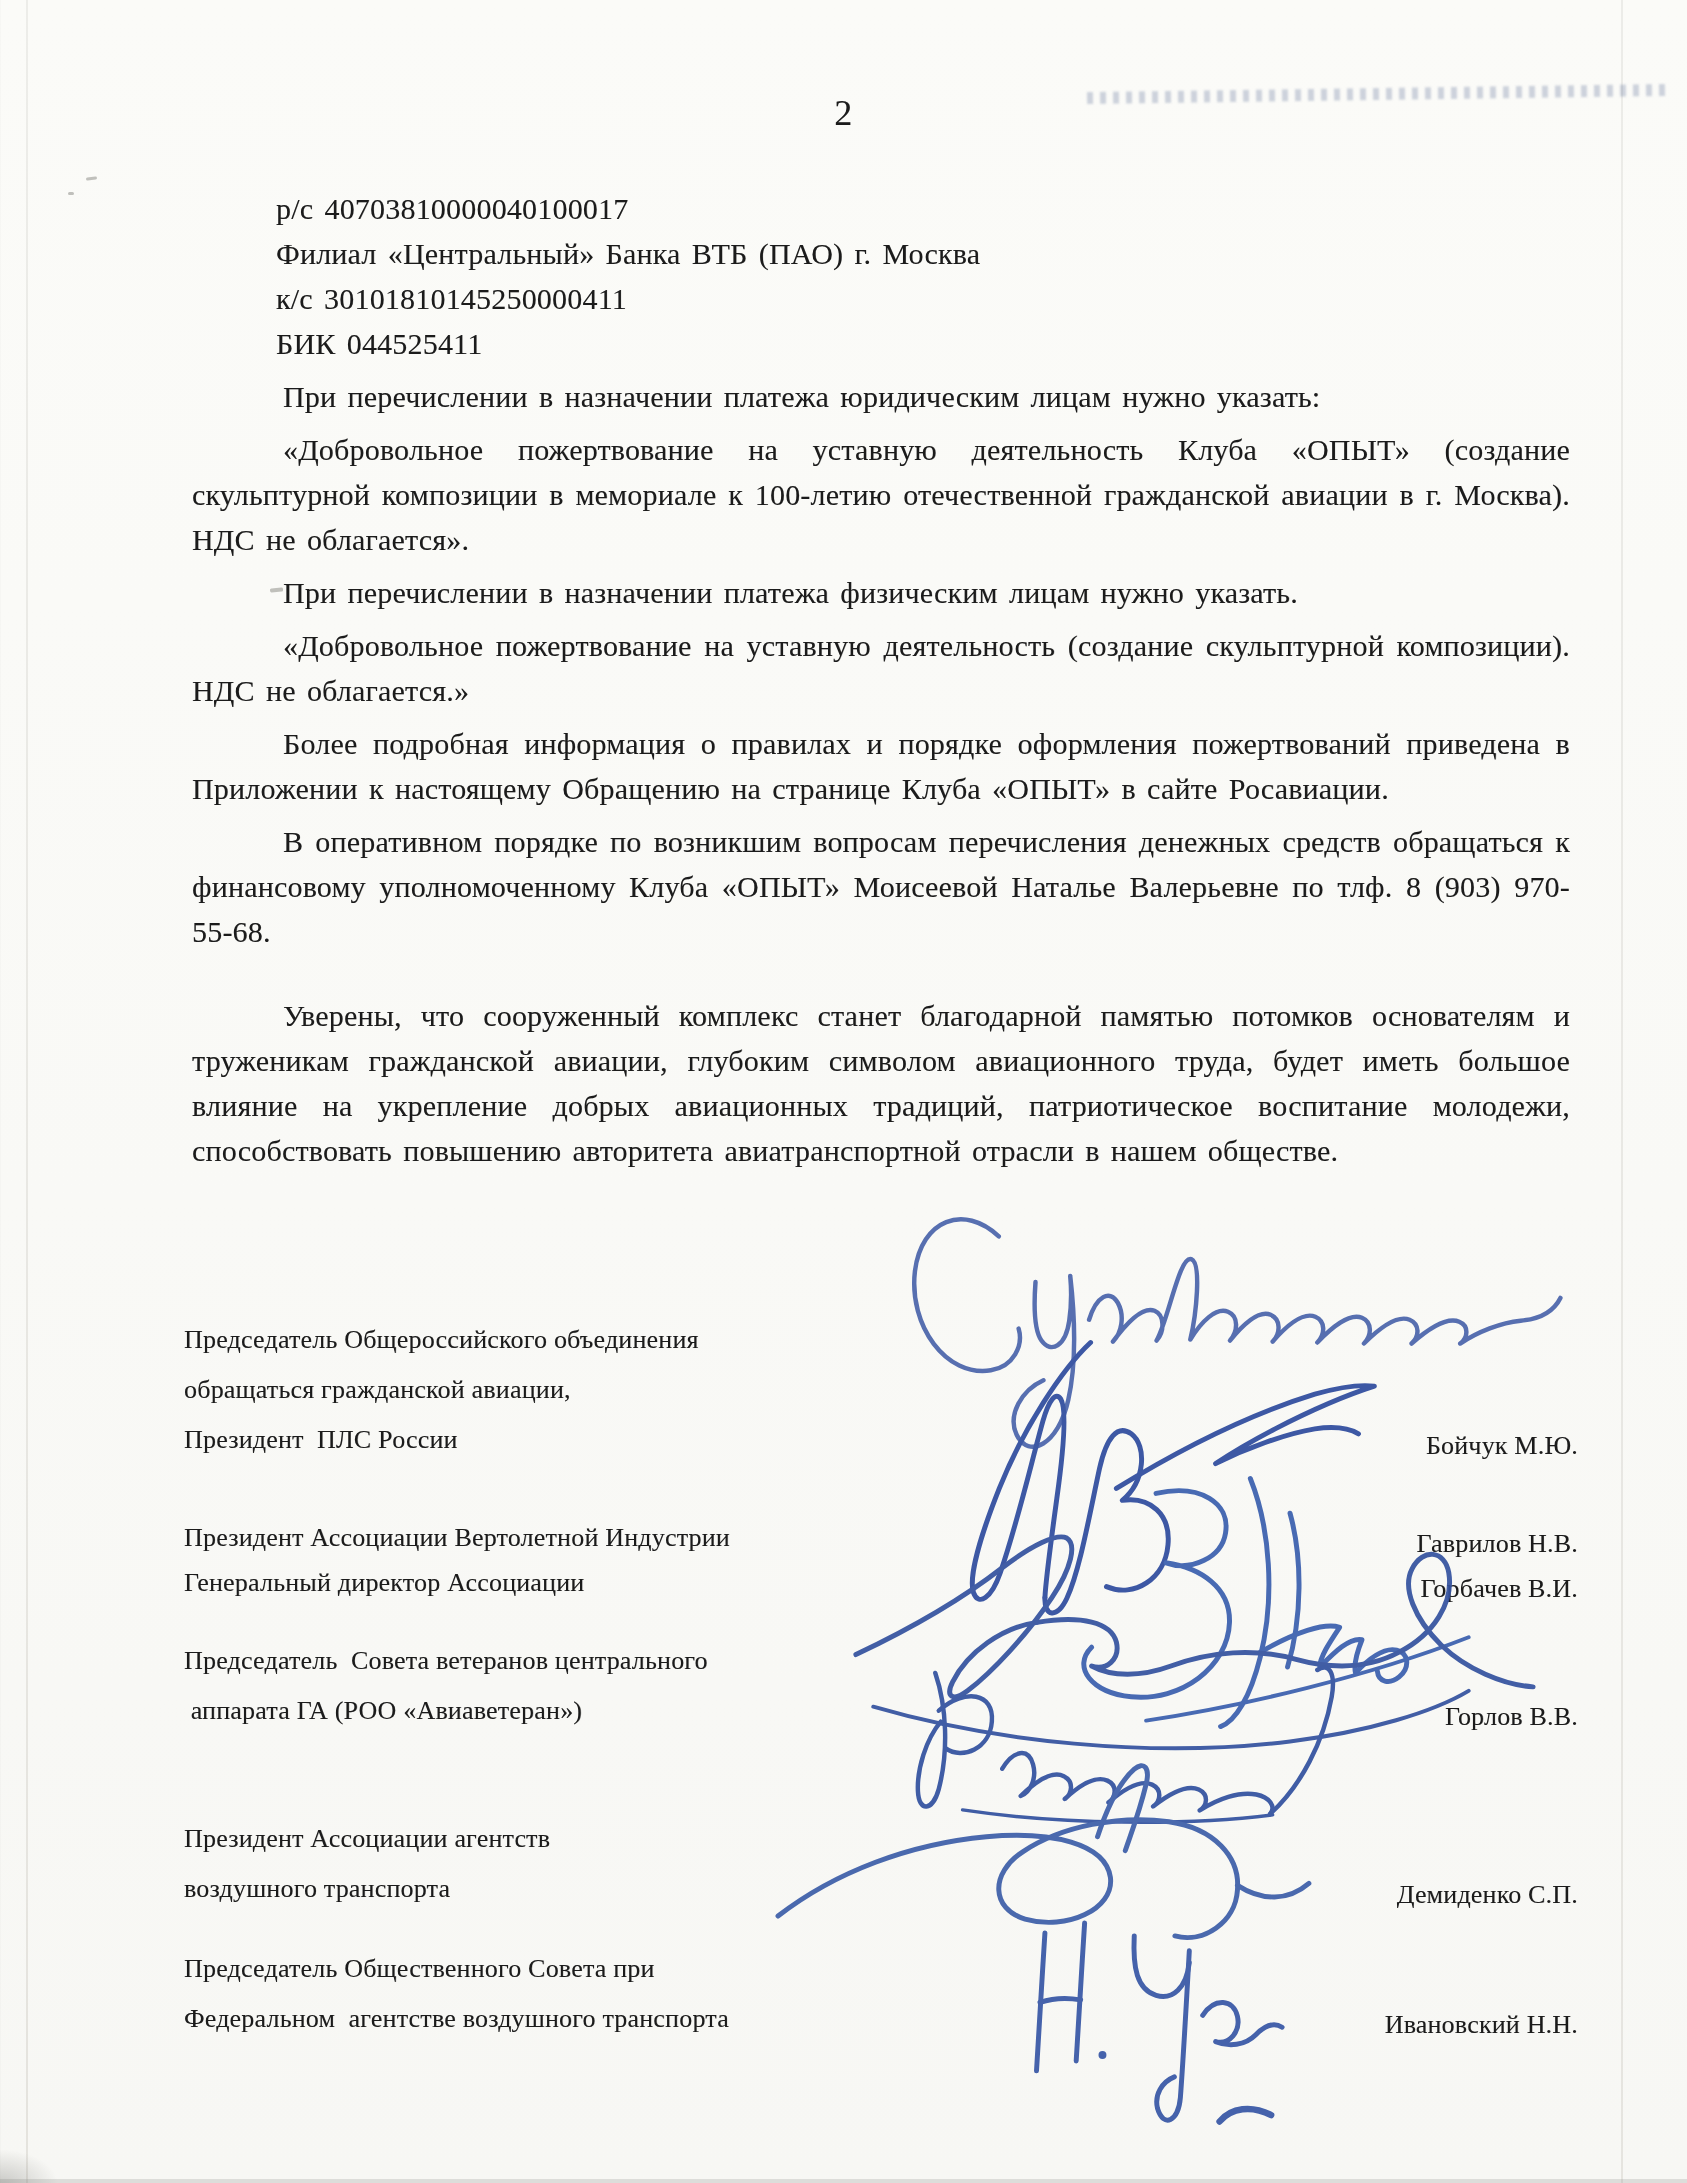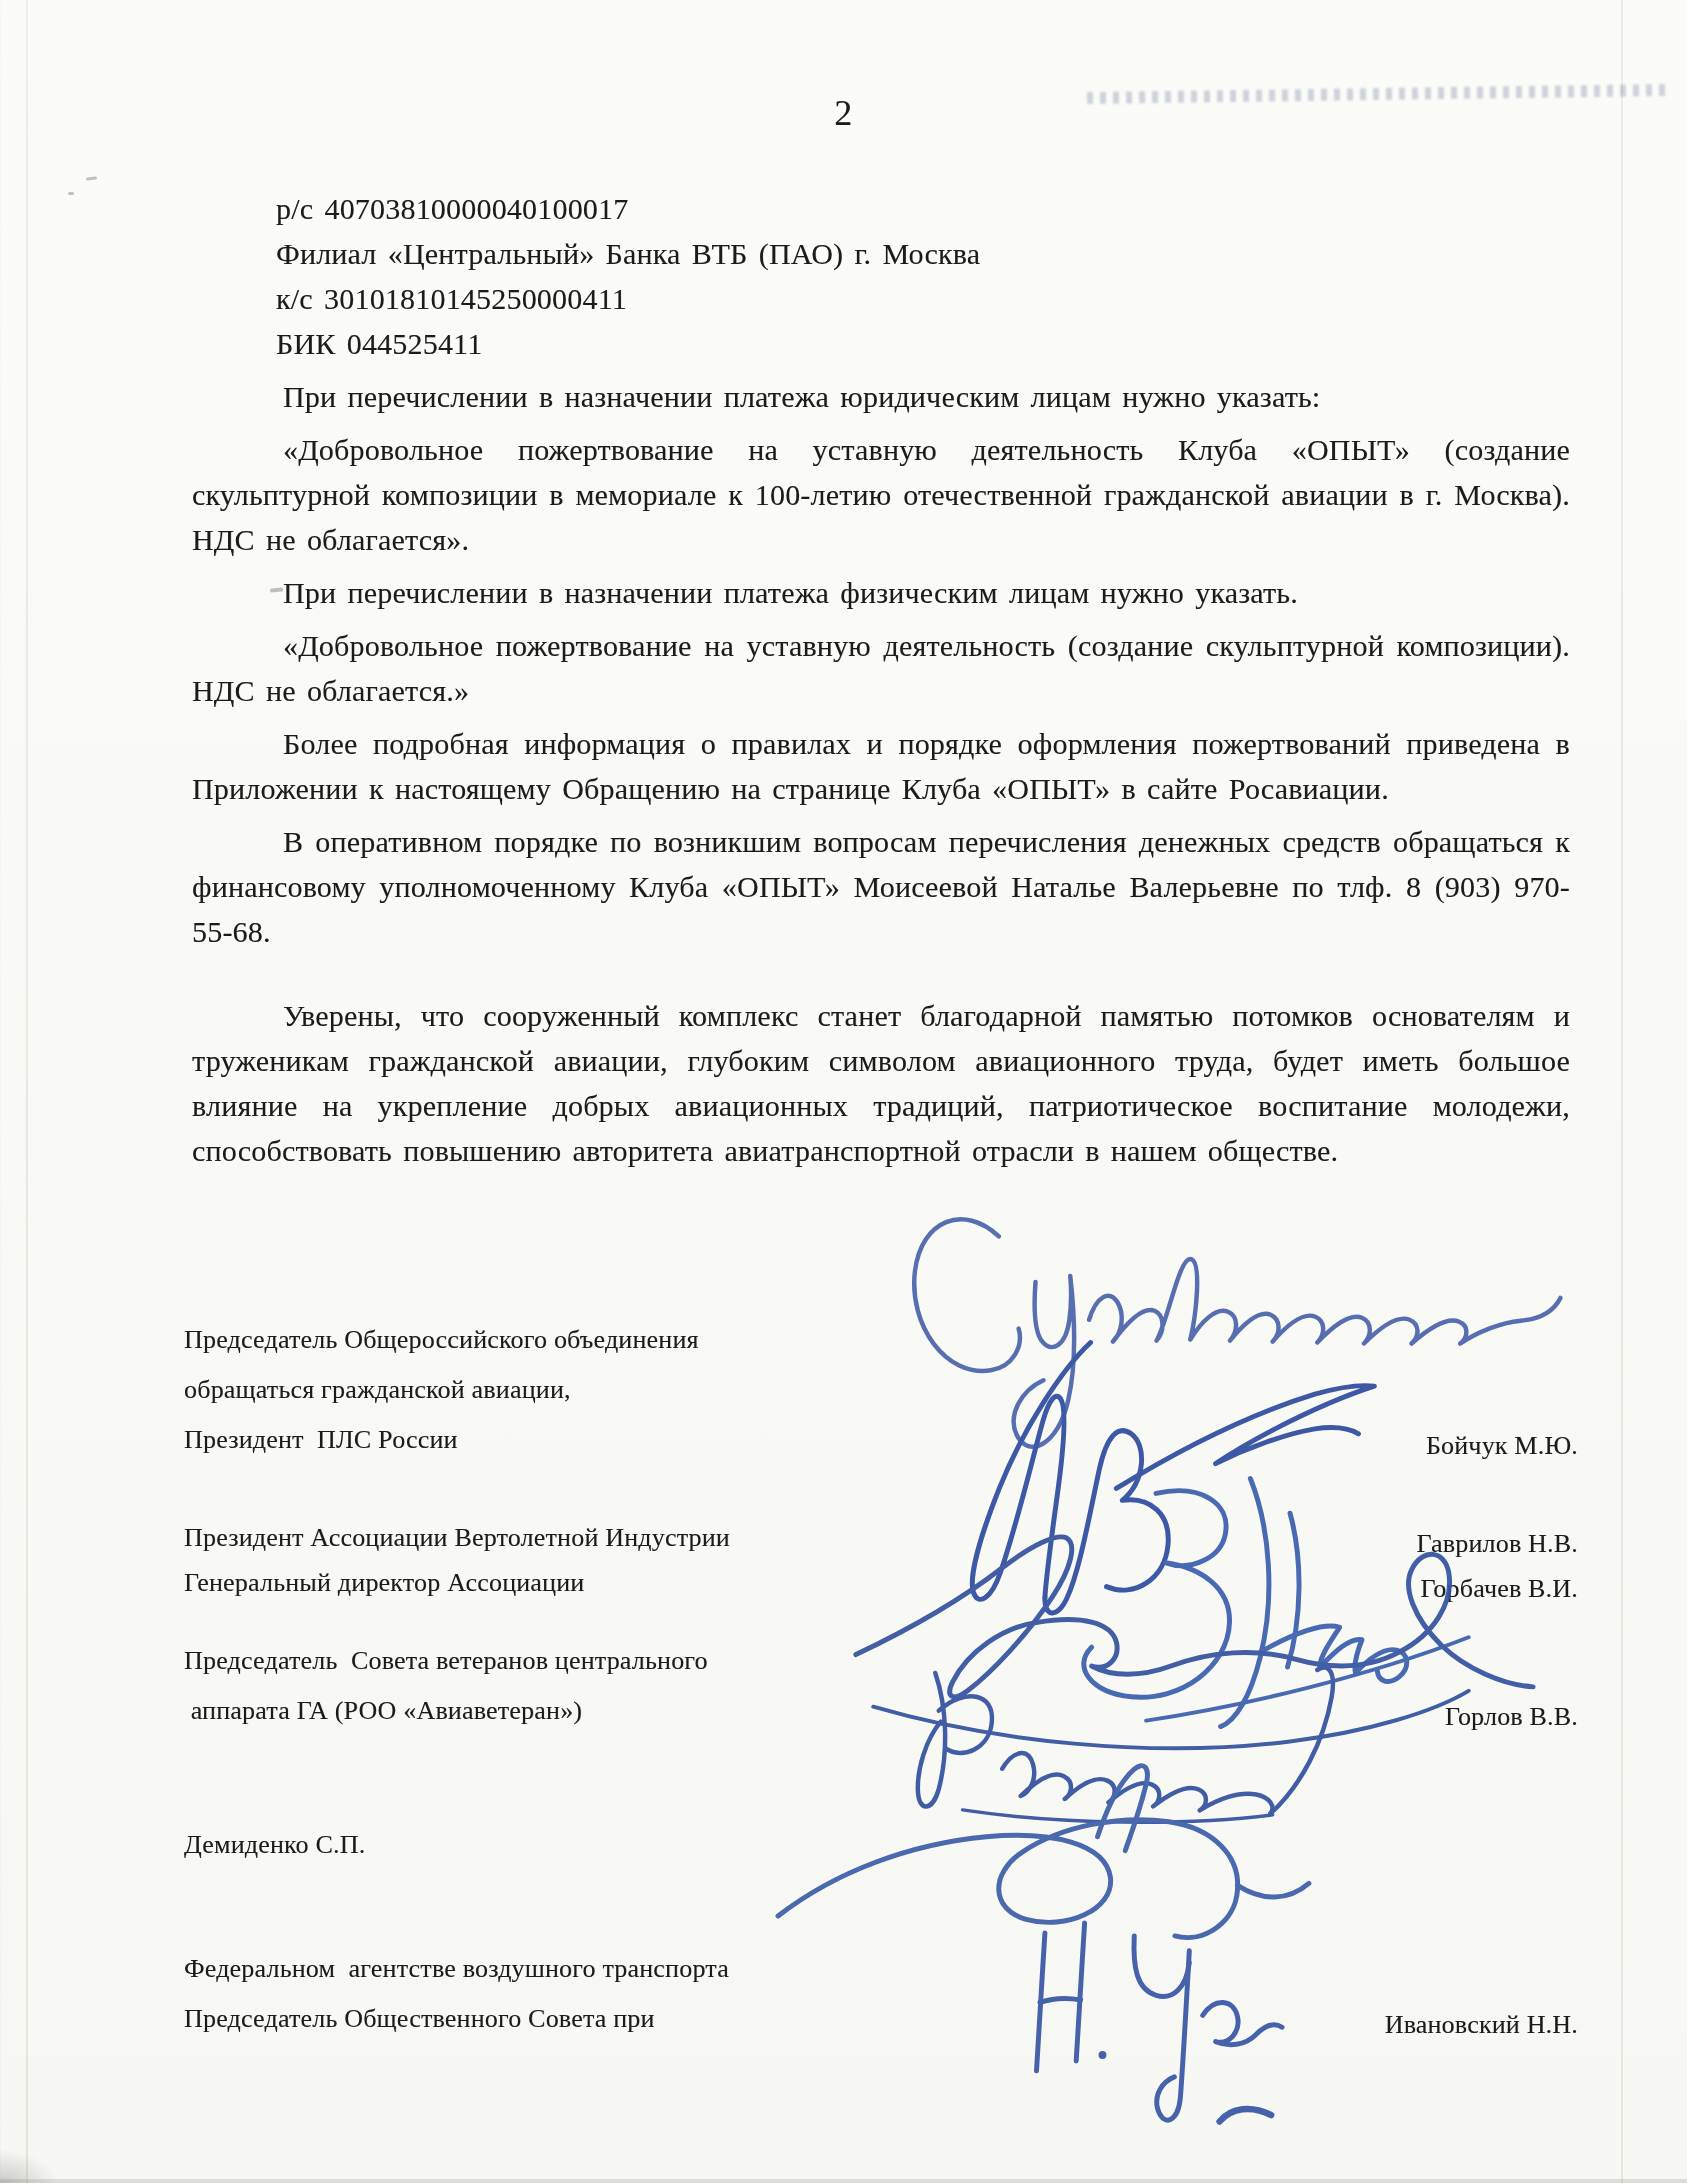--- a/index.html
+++ b/index.html
@@ -106,27 +106,31 @@
 
   <div class="sig-row doc-text" style="top:1636px;gap:12px;">
     <div class="sig-title">
       <div class="t-line">Председатель  Совета ветеранов центрального</div>
       <div class="t-line"> аппарата ГА (РОО «Авиаветеран»)</div>
     </div>
     <div class="sig-name">Горлов В.В.</div>
   </div>
 
   <div class="sig-row doc-text" style="top:1814px;">
+    <div class="sig-title">
+      <div class="t-line">Президент Ассоциации агентств</div>
+      <div class="t-line">воздушного транспорта</div>
+    </div>
     <div class="sig-name">Демиденко С.П.</div>
   </div>
 
   <div class="sig-row doc-text" style="top:1944px;">
     <div class="sig-title">
+      <div class="t-line">Председатель Общественного Совета при</div>
       <div class="t-line">Федеральном  агентстве воздушного транспорта</div>
-      <div class="t-line">Председатель Общественного Совета при</div>
     </div>
     <div class="sig-name">Ивановский Н.Н.</div>
   </div>
 
   <svg class="ink" width="1687" height="2183" viewBox="0 0 3400 4400">
     <g fill="none" stroke-linecap="round" stroke-linejoin="round" opacity="0.92">
 
       <g stroke="#4a64ab" stroke-width="9" transform="translate(45,60)">
         <path d="M 1968 2432 C 1898 2366 1812 2398 1799 2502 C 1786 2612 1862 2716 1952 2702 C 1998 2694 2018 2652 2008 2618"></path>
         <path d="M 2042 2524 C 2038 2578 2040 2622 2054 2642 C 2074 2670 2103 2652 2110 2602 C 2116 2562 2114 2534 2112 2512 C 2120 2582 2126 2682 2108 2762 C 2088 2852 2028 2882 2004 2832 C 1985 2792 2014 2742 2058 2722"></path>

